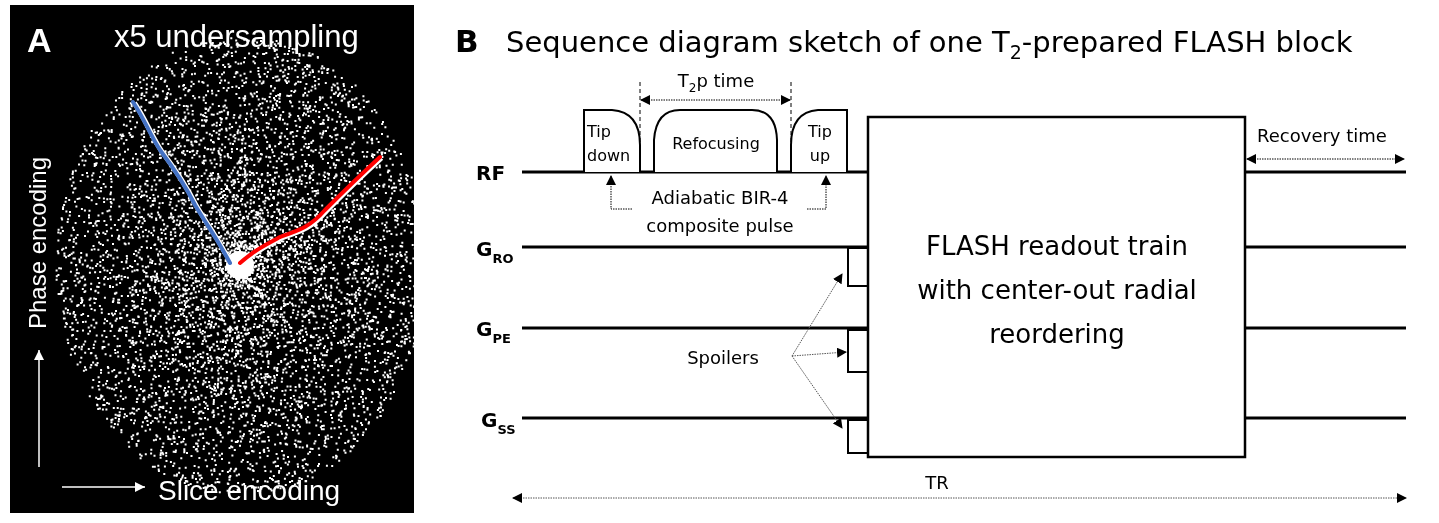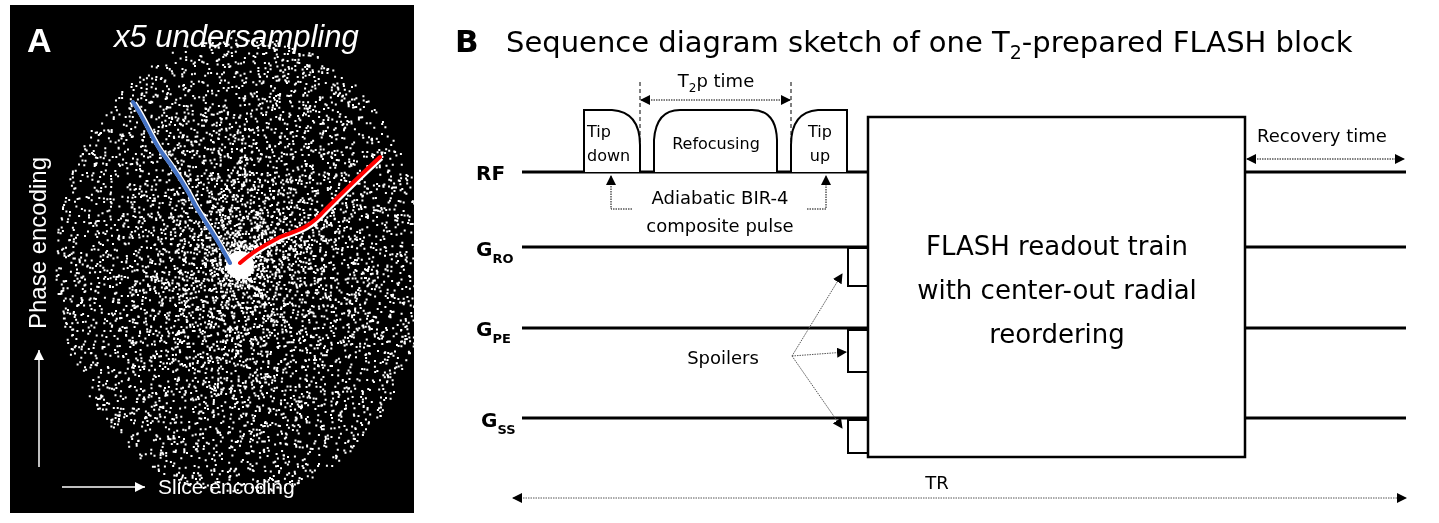--- a/index.html
+++ b/index.html
@@ -22,23 +22,23 @@
       <path d="M123,97 C135,115 140,130 150,145 C165,165 175,180 185,200 C200,225 205,230 220,258" stroke="#fff" stroke-width="5" fill="none" transform="translate(1.5,1)"></path>
       <path d="M123,97 C135,115 140,130 150,145 C165,165 175,180 185,200 C200,225 205,230 220,258" stroke="#4472c4" stroke-width="4" fill="none" stroke-linecap="round"></path>
       <path d="M230,258 C245,245 255,240 270,232 C290,225 300,222 315,205 C330,190 345,175 370,152" stroke="#fff" stroke-width="5" fill="none" transform="translate(1.5,1)"></path>
       <path d="M230,258 C245,245 255,240 270,232 C290,225 300,222 315,205 C330,190 345,175 370,152" stroke="#ff0000" stroke-width="4" fill="none" stroke-linecap="round"></path>
       <line x1="29" y1="462" x2="29" y2="345" stroke="#fff" stroke-width="1.5"></line>
       <path d="M29,345 L24,355 L34,355 Z" fill="#fff"></path>
       <line x1="52" y1="482" x2="135" y2="482" stroke="#fff" stroke-width="1.5"></line>
       <path d="M135,482 L125,477 L125,487 Z" fill="#fff"></path>
     </svg>
   <div class="wtext" style="left:17px;top:16px;font-size:34px;font-weight:bold;">A</div>
-  <div class="wtext" style="left:104px;top:14px;font-size:31px;font-style:italic;">x5 undersampling</div>
+  <div class="wtext" style="left:104px;top:14px;font-size:31px;">x5 undersampling</div>
   <div class="wtext" style="left:28px;top:238px;font-size:24px;transform:translate(-50%,-50%) rotate(-90deg);transform-origin:50% 50%;">Phase encoding</div>
-  <div class="wtext" style="left:148px;top:470px;font-size:21px;">Slice encoding</div>
+  <div class="wtext" style="left:148px;top:470px;font-size:28px;">Slice encoding</div>
 </div>
 
 <svg id="diagram" width="1439" height="523">
   <defs>
     <marker id="ah" markerWidth="10" markerHeight="10" refX="9" refY="5" orient="auto" markerUnits="userSpaceOnUse">
       <path d="M0,0 L10,5 L0,10 z" fill="#000"></path>
     </marker>
     <marker id="ahs" markerWidth="10" markerHeight="10" refX="1" refY="5" orient="auto" markerUnits="userSpaceOnUse">
       <path d="M10,0 L0,5 L10,10 z" fill="#000"></path>
     </marker>

